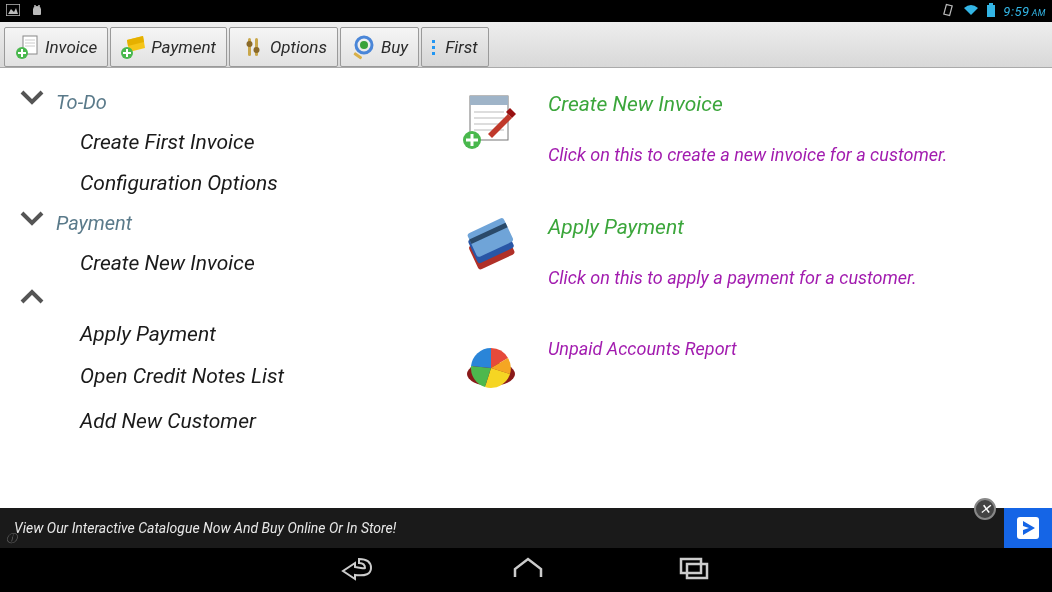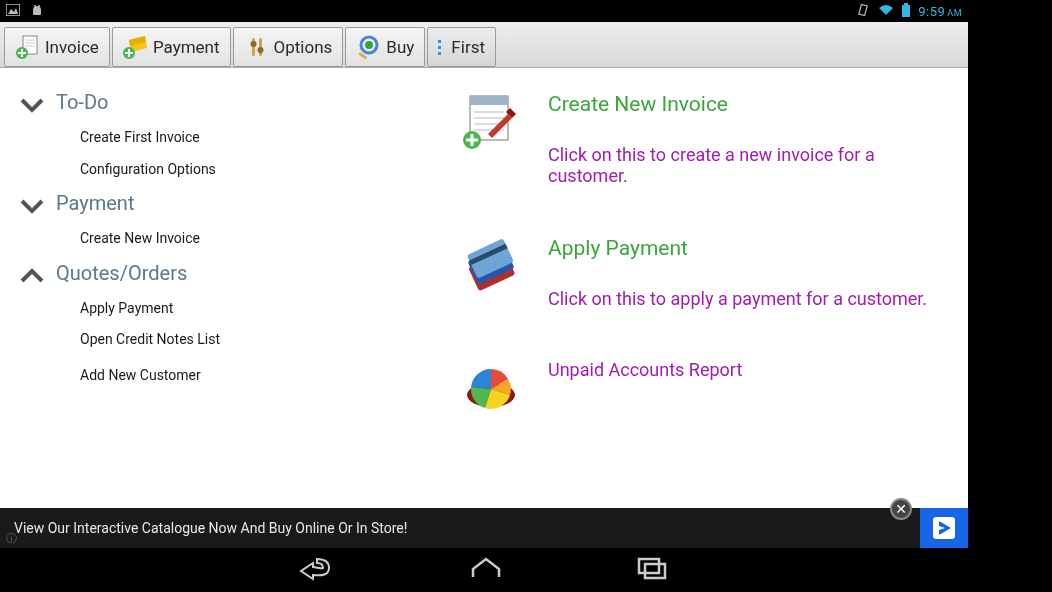--- a/index.html
+++ b/index.html
@@ -1,17 +1,17 @@
 <!DOCTYPE html>
 <html><head>
 <meta charset="utf-8">
 <style>
 * { margin: 0; padding: 0; box-sizing: border-box; font-family: Roboto, "Helvetica Neue", Arial, sans-serif; }
 html, body { width: 1052px; height: 592px; background: #000; overflow: hidden; }
-.screen { width: 968px; height: 592px; display: flex; flex-direction: column; }
+.screen { width: 1052px; height: 592px; display: flex; flex-direction: column; font-style: italic; }
 
 
 .status-bar { height: 22px; background: #000; display: flex; align-items: center; color: #bbb; font-size: 12px; padding: 0 6px; justify-content: space-between; }
 .status-left { display: flex; gap: 10px; align-items: center; }
 .status-right { display: flex; gap: 8px; align-items: center; }
 .clock { color: #33b5e5; font-size: 13px; letter-spacing: 0.5px; }
 .clock .ampm { font-size: 9px; margin-left: 2px; }
 
 
 .toolbar { height: 46px; background: linear-gradient(#eeeeee, #d8d8d8); display: flex; align-items: flex-end; padding: 0 4px; gap: 0; border-bottom: 1px solid #aaa; }
@@ -19,25 +19,25 @@
 .tb-btn.more { background: linear-gradient(#ececec,#d6d6d6); }
 .tb-icon { width: 26px; height: 26px; display: inline-block; }
 .more-dots { display: inline-flex; flex-direction: column; gap: 3px; margin-right: 6px; }
 .more-dots span { width: 3px; height: 3px; background: #2196f3; }
 
 
 .content { flex: 1; display: flex; background: #fff; overflow: hidden; }
 
 
 .left-nav { width: 430px; padding: 20px 0 0 8px; color: #222; font-size: 19px; line-height: 1.4; overflow: hidden; }
-.nav-sec { display: flex; align-items: flex-end; margin-bottom: 6px; }
+.nav-sec { display: flex; align-items: flex-start; margin-bottom: 6px; }
 .chev { width: 48px; display: flex; justify-content: flex-start; padding-left: 10px; color: #555; cursor: pointer; }
 .chev svg { width: 28px; height: 20px; }
 .sec-title { color: #5a7a8a; font-size: 20px; }
-.nav-item { padding: 6px 0 6px 72px; color: #1a1a1a; font-size: 14px; cursor: pointer; }
+.nav-item { padding: 6px 0 6px 72px; color: #1a1a1a; font-size: 21px; cursor: pointer; }
 .nav-item-group { margin-bottom: 4px; }
 
 
 .right-panel { flex: 1; padding: 24px 30px 0 30px; overflow: hidden; }
 .card { display: flex; gap: 26px; margin-bottom: 50px; }
 .card-icon { width: 62px; height: 62px; display: flex; justify-content: center; align-items: center; }
 .card-body { flex: 1; }
 .card-title { color: #3ba63b; font-size: 21px; margin-bottom: 28px; }
 .card-desc { color: #a21caf; font-size: 18px; cursor: pointer; }
 
@@ -182,21 +182,20 @@
       <div class="nav-item-group">
         <div class="nav-item">Create New Invoice</div>
       </div>
 
       <div class="nav-sec">
         <span class="chev">
             <svg viewBox="0 0 28 20">
               <polyline points="4,14 14,4 24,14" fill="none" stroke="#555" stroke-width="4"></polyline>
             </svg>
           </span>
-        <span class="sec-title">Quotes/Orders</span>
       </div>
 
       <div class="nav-item-group">
         <div class="nav-item">Apply Payment</div>
         <div class="nav-item">Open Credit Notes List</div>
       </div>
 
       <div class="nav-item-group">
         <div class="nav-item">Add New Customer</div>
       </div>

